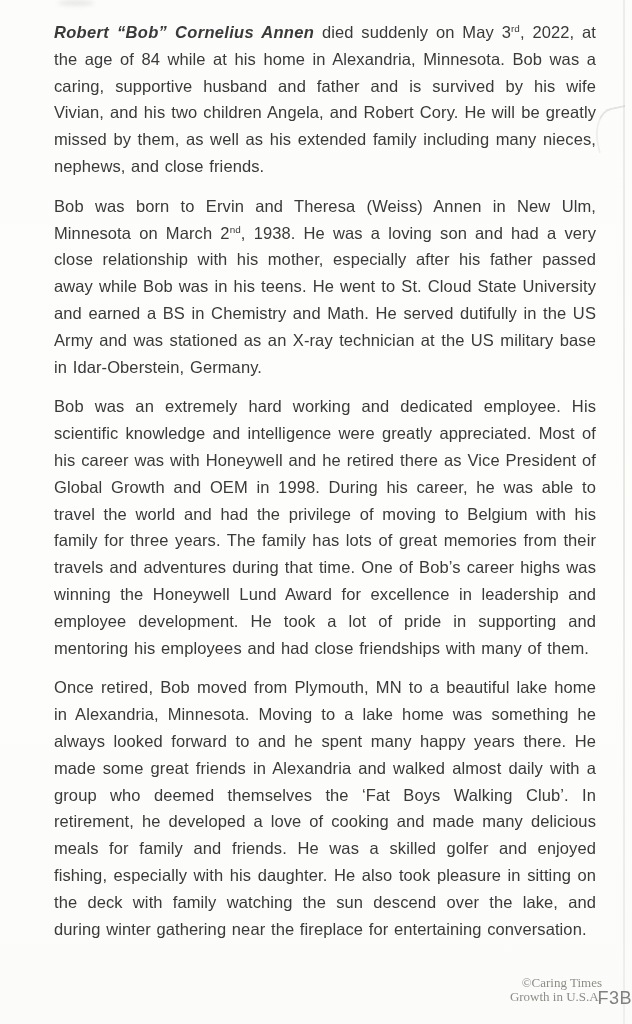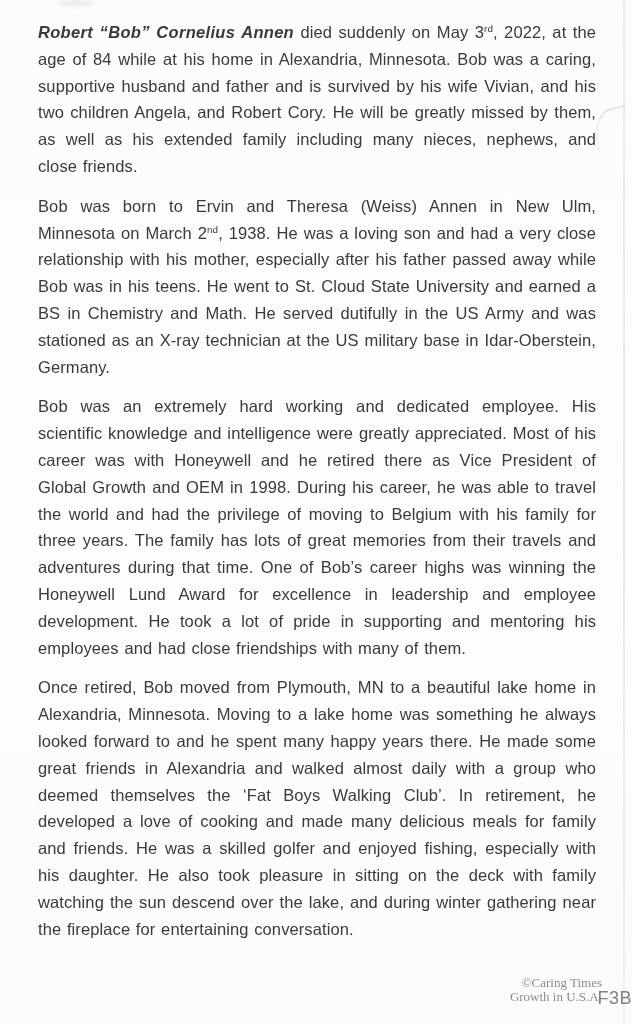--- a/index.html
+++ b/index.html
@@ -55,21 +55,21 @@
     position: absolute;
     top: 19px;
     left: 38px;
     width: 558px;
     color: #3a3a3a;
     font-size: 16.5px;
     line-height: 26.8px;
     text-align: justify;
   }
   .para {
-    margin: 0 0 13px 0;
+    margin: 0 0 13px 16px;
     letter-spacing: 0.1px;
     word-spacing: 1px;
   }
   .lead-name {
     font-weight: bold;
     font-style: italic;
     letter-spacing: 0.3px;
   }
   .para sup {
     font-size: 0.6em;

